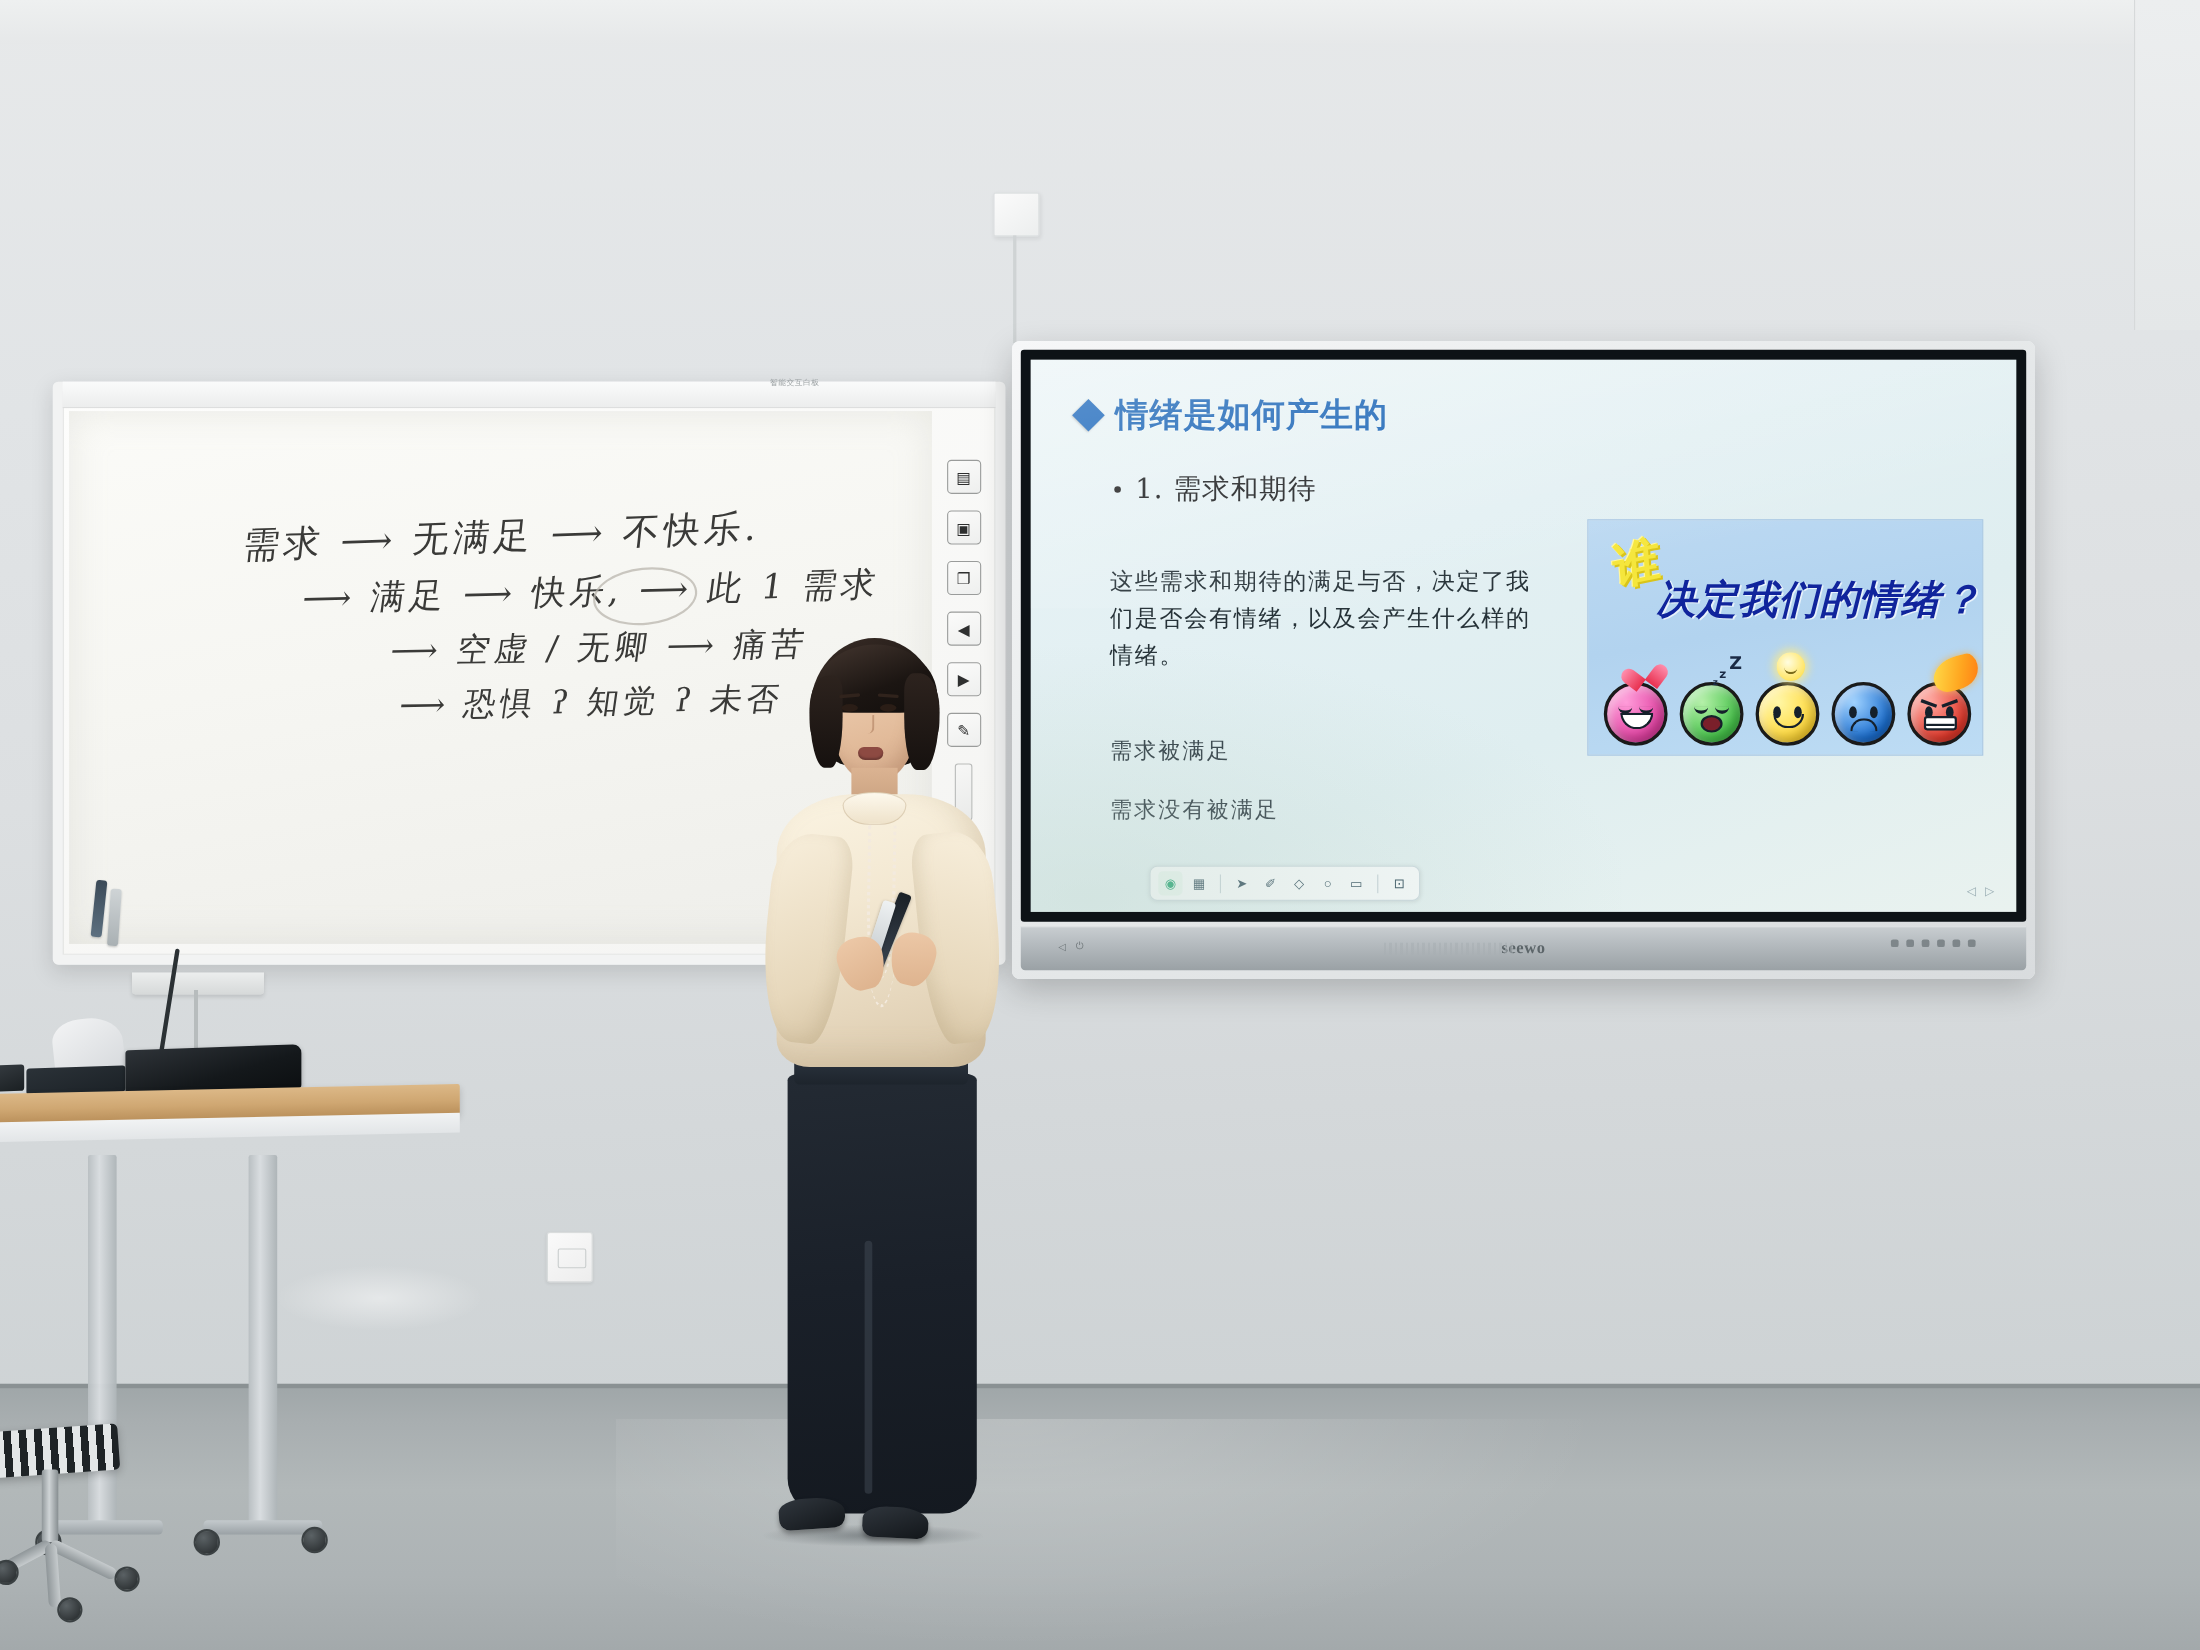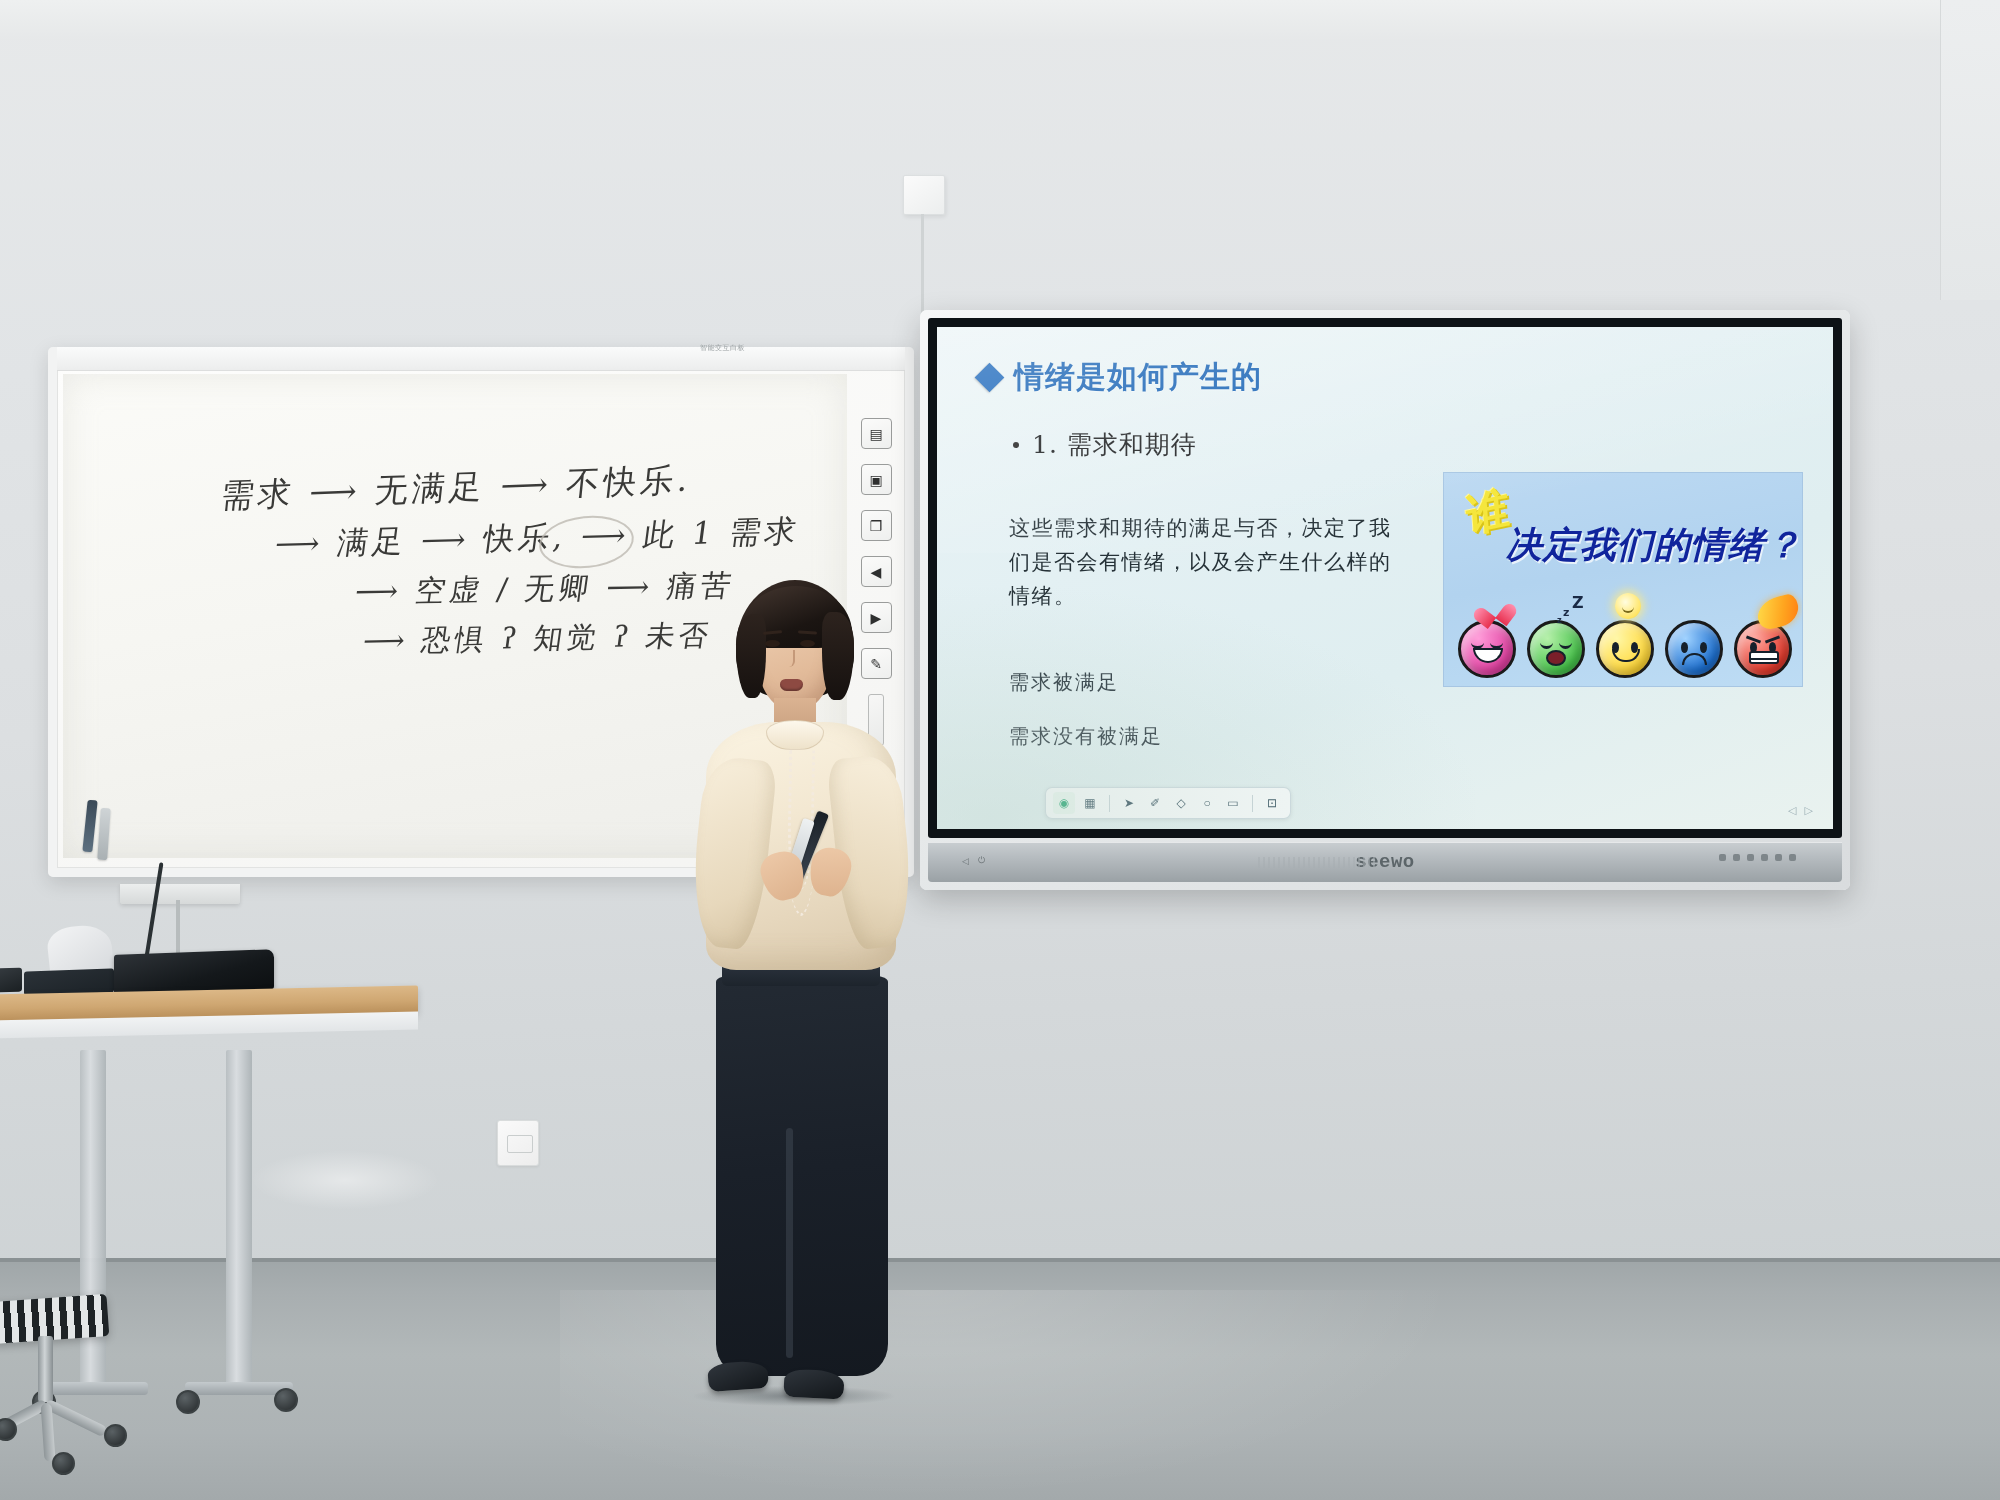--- a/index.html
+++ b/index.html
@@ -171,22 +171,22 @@
 
   
   .disp-chin {
     position:absolute; left:8px; right:8px; bottom:8px; height:40px;
     background: linear-gradient(180deg,#c9ced1 0%,#b6bcc0 38%,#9aa1a5 100%);
     border-radius:0 0 4px 4px;
     display:flex; align-items:center; justify-content:center;
     box-shadow: inset 0 1px 0 rgba(255,255,255,.55);
   }
   .disp-brand {
-    font-size:19px; color:#5c6569; letter-spacing:.5px; font-weight:600;
-    font-family:Liberation Mono, monospace;
+    font-size:15px; color:#5c6569; letter-spacing:.5px; font-weight:600;
+    font-family:Liberation Serif, serif;
   }
   .chin-ports {
     position:absolute; right:46px; top:12px;
     display:flex; gap:7px; align-items:center;
   }
   .port-dot { width:7px; height:7px; border-radius:2px; background:#7e868a; }
   .chin-left-ctl {
     position:absolute; left:34px; top:13px; display:flex; gap:9px; align-items:center;
   }
   .ctl-glyph { font-size:9px; color:#6e7679; }

